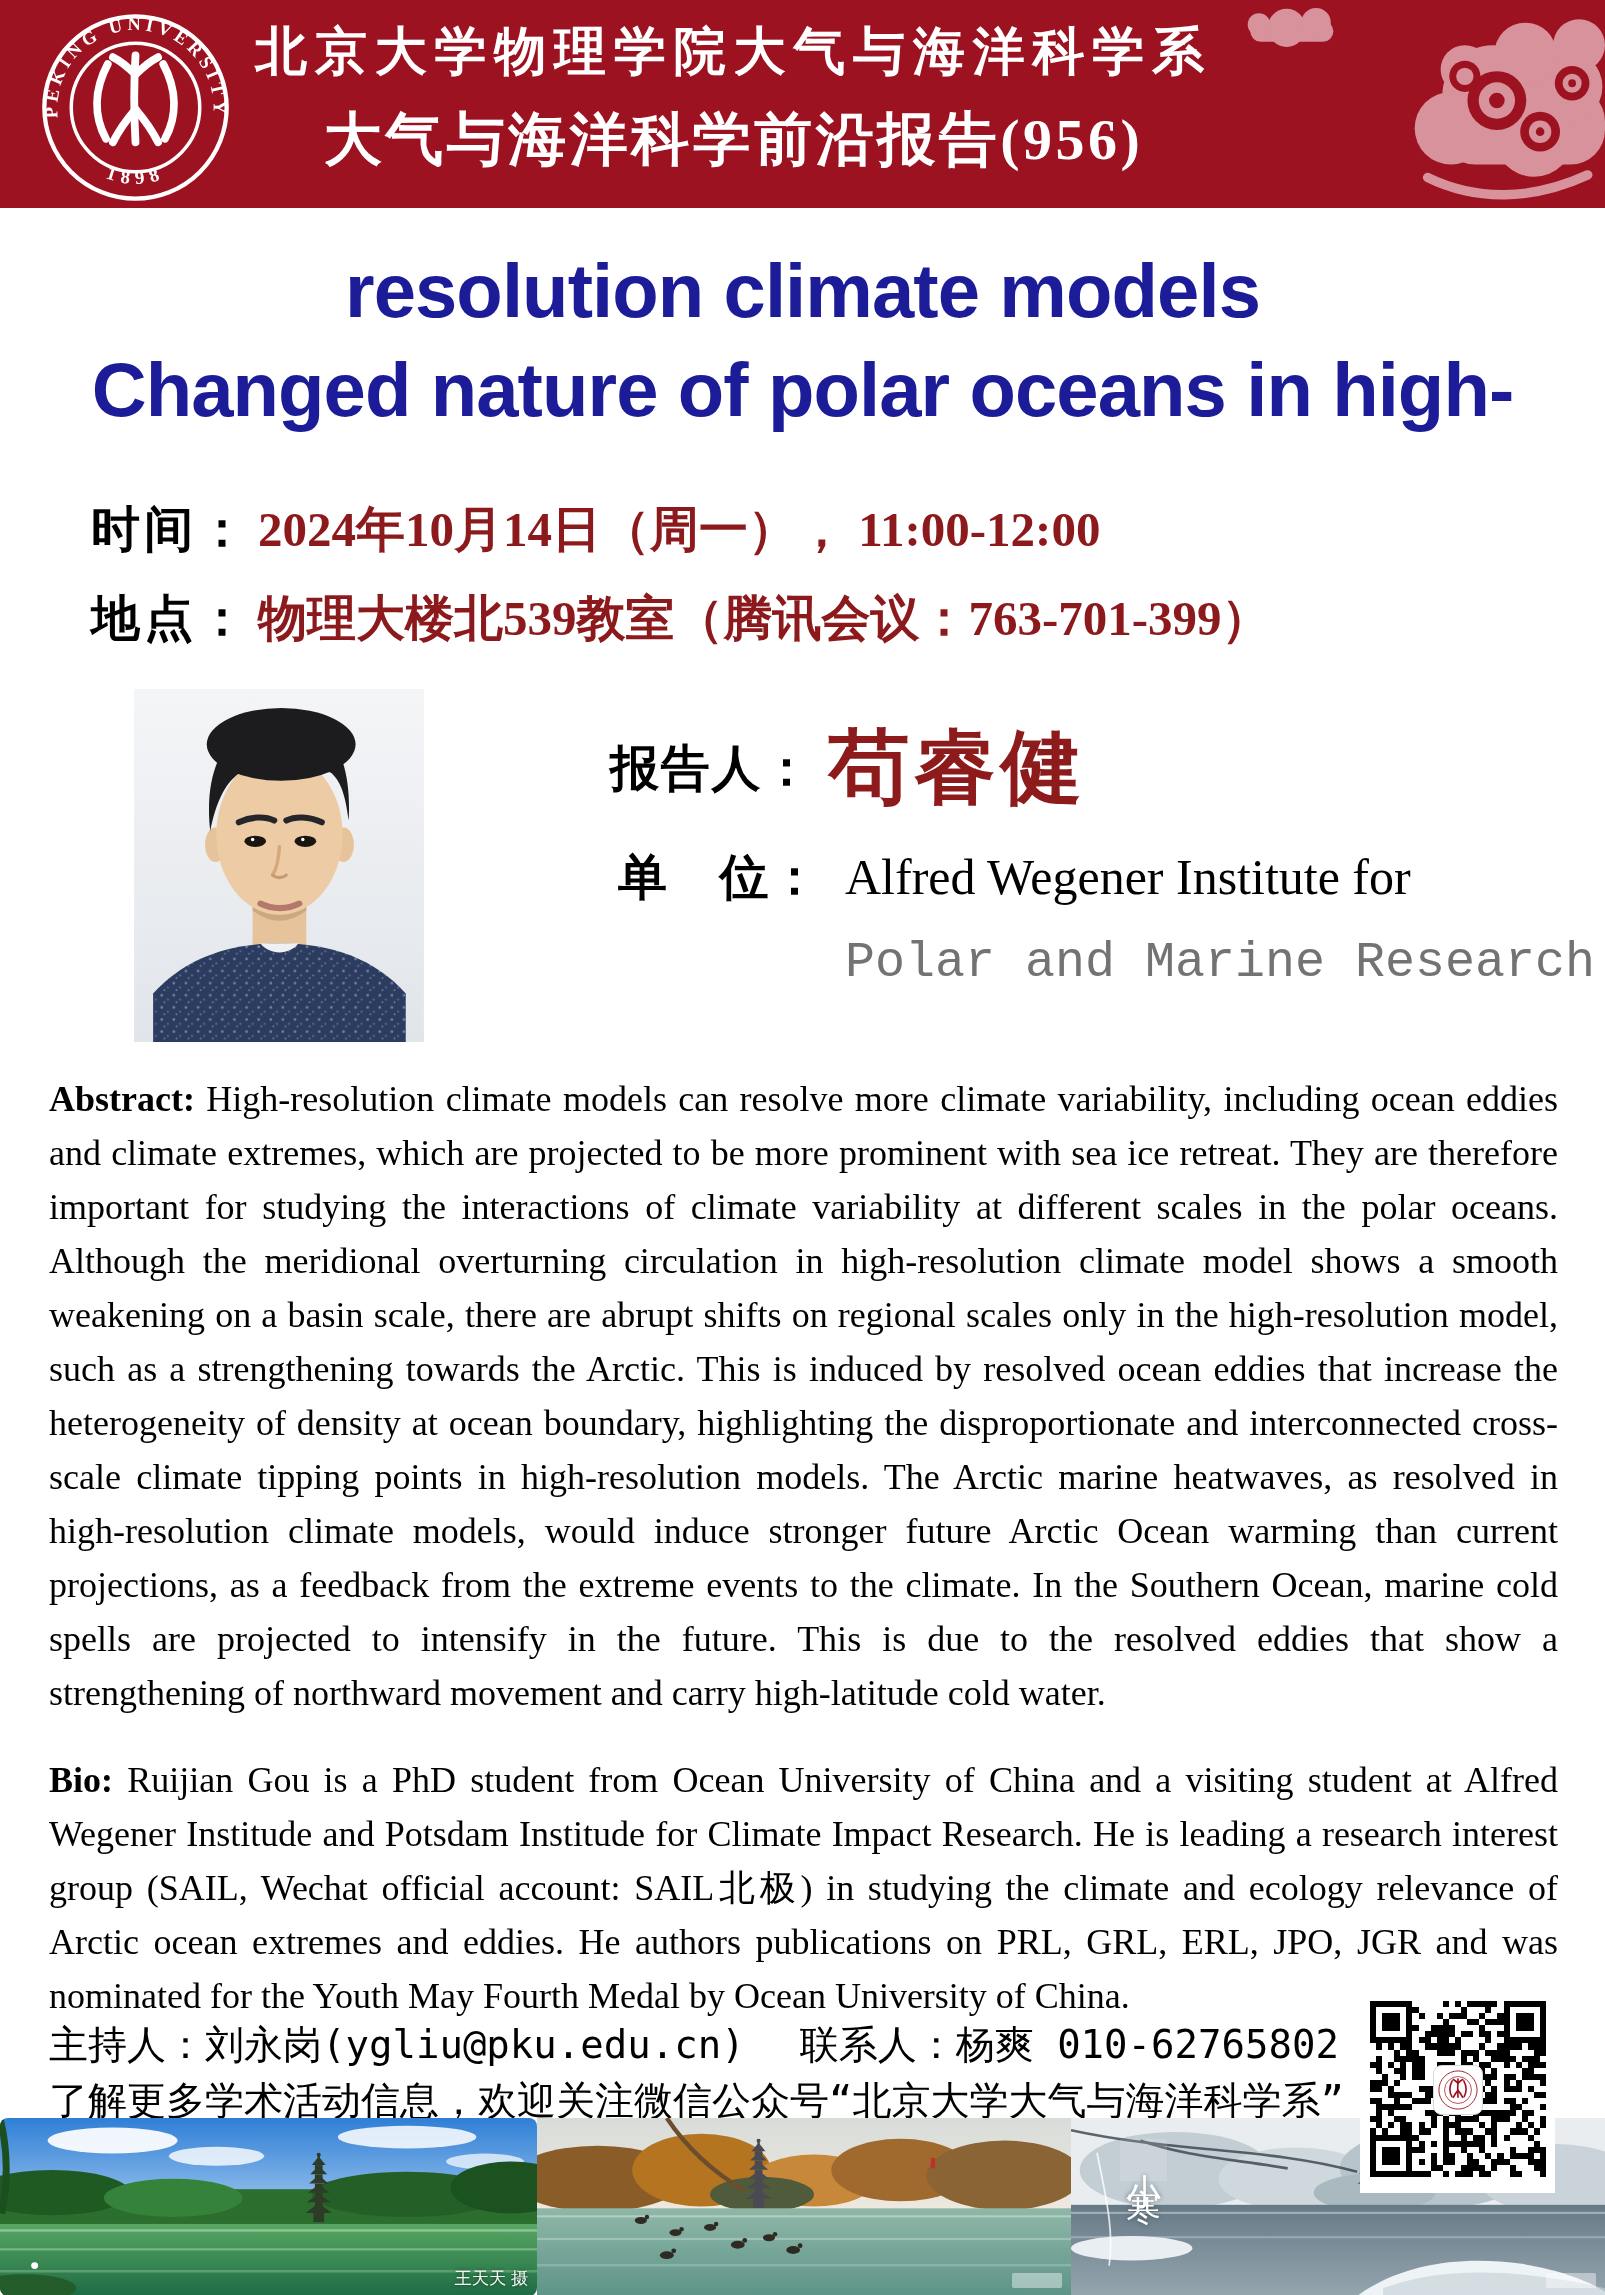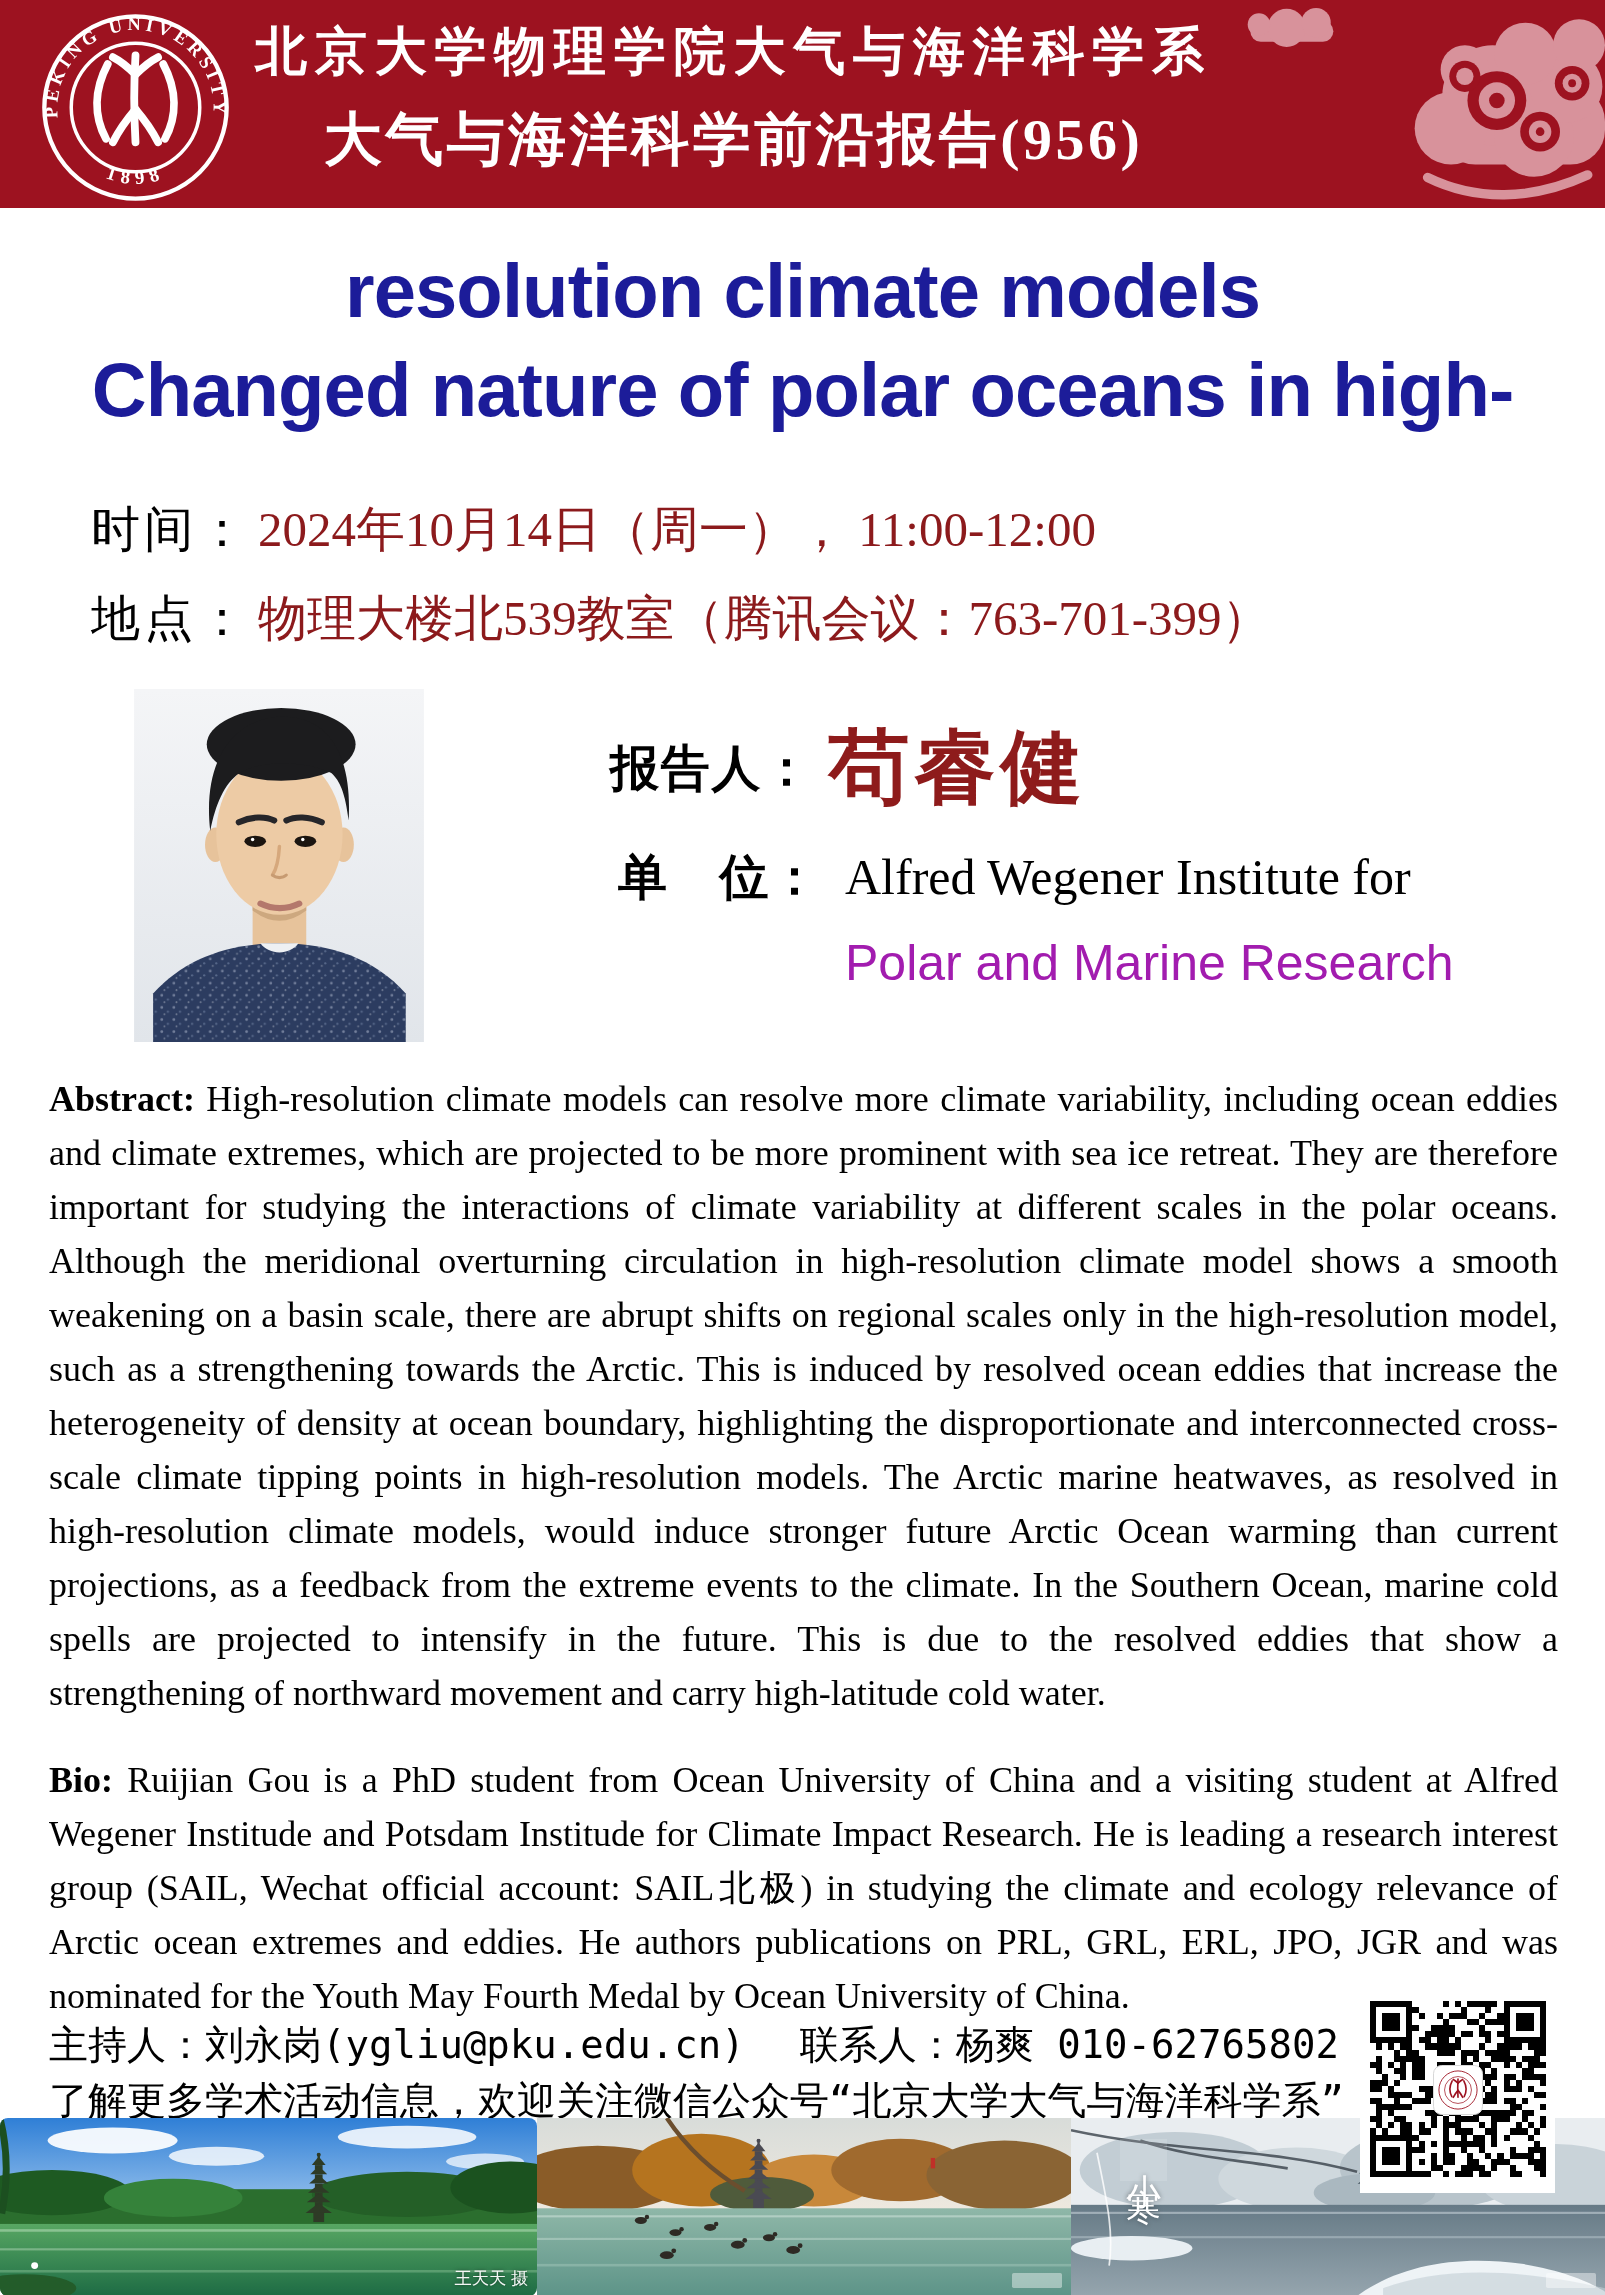--- a/index.html
+++ b/index.html
@@ -14,37 +14,37 @@
              font-family:"Liberation Serif","DejaVu Serif",serif;font-weight:bold;}
   .band-line1{margin-top:17.3px;font-size:52px;letter-spacing:7.8px;white-space:nowrap;}
   .band-line2{margin-top:14px;font-size:58px;letter-spacing:3.5px;white-space:nowrap;}
   .clouds{position:absolute;right:0;top:0;width:372px;height:208px;}
 
   
   .title{position:absolute;left:35px;right:35px;top:241px;text-align:center;color:#1C1C99;
          font-weight:bold;font-size:76px;line-height:99px;letter-spacing:-0.9px;}
 
   
-  .detail{position:absolute;left:91px;font-size:49px;font-weight:normal;white-space:nowrap;}
+  .detail{position:absolute;left:91px;font-size:49px;font-weight:bold;white-space:nowrap;}
   .detail-time{top:497px;}
   .detail-place{top:586px;}
   .detail .lab{color:#000;letter-spacing:4.3px;}
   .detail .val{color:#8C1A1C;font-family:"Liberation Serif","DejaVu Serif",serif;margin-left:7px;}
 
   
   .portrait{position:absolute;left:134px;top:689px;width:290px;height:353px;}
   .name-row{position:absolute;left:610px;top:714px;display:flex;align-items:center;}
   .name-label,.affil-label{font-size:49px;font-weight:bold;color:#000;letter-spacing:1.7px;}
   .name-value{font-size:81px;font-weight:bold;color:#8E1B1B;margin-left:15.6px;letter-spacing:5.2px;
               font-family:"Liberation Serif","DejaVu Serif",serif;}
   .affil-row{position:absolute;left:618px;top:845px;display:flex;align-items:baseline;}
   .affil-label{width:227px;flex:none;}
   .affil-text{font-size:50px;color:#000;font-family:"Liberation Serif","DejaVu Serif",serif;}
-  .affil-line2{position:absolute;left:845px;top:934px;font-size:50px;color:#a21caf;
-               font-family:Liberation Sans, sans-serif;}
+  .affil-line2{position:absolute;left:845px;top:934px;font-size:50px;color:#737373;
+               font-family:Liberation Mono, monospace;}
 
   
   .body-text{position:absolute;left:49px;width:1509px;top:1072px;}
   .para{text-align:justify;font-family:"Liberation Serif","DejaVu Serif",serif;
         font-size:36px;line-height:54px;color:#000;margin:0 0 33px 0;}
   .para b{font-weight:bold;}
 
   
   .footer1{position:absolute;left:49px;top:2018px;font-size:39px;color:#000;white-space:nowrap;
            font-family:"DejaVu Sans Mono","Liberation Mono",monospace;}

